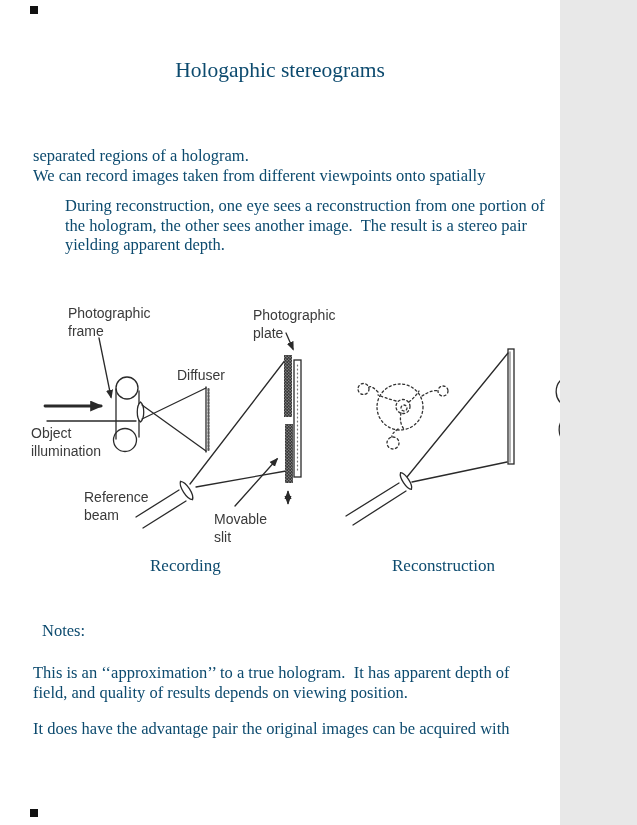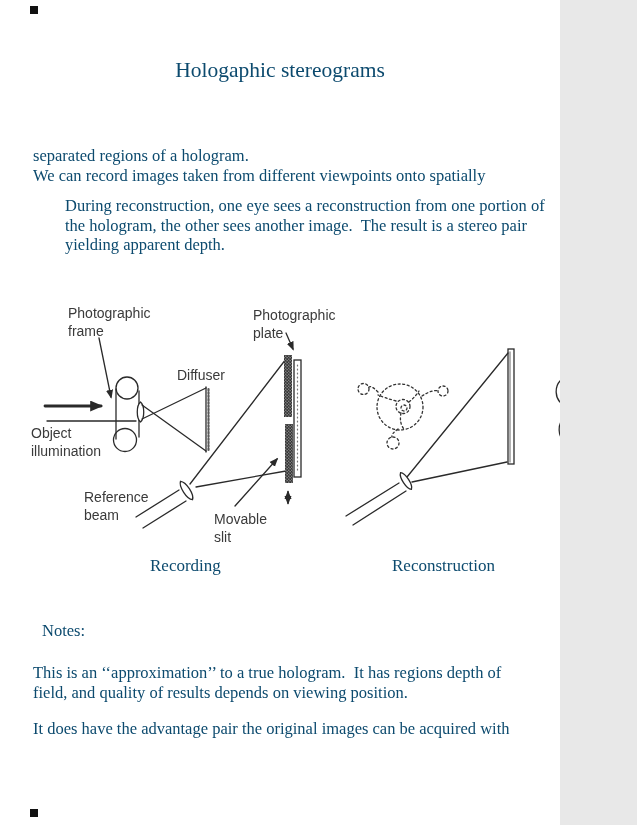--- a/index.html
+++ b/index.html
@@ -150,21 +150,21 @@
   </svg>
 
   <div class="caption" style="top:556px; left:138px;">Recording</div>
   <div class="caption" style="top:556px; left:380px;">Reconstruction</div>
 
   <div class="para" style="top:621px; left:33px;margin-left:9px;">
     <div class="tline">Notes:</div>
   </div>
 
   <div class="para" style="top:663px; left:33px;">
-    <div class="tline">This is an ‘‘approximation’’ to a true hologram.  It has regions depth of</div>
+    <div class="tline">This is an ‘‘approximation’’ to a true hologram.  It has apparent depth of</div>
     <div class="tline">field, and quality of results depends on viewing position.</div>
   </div>
 
   <div class="para" style="top:719px; left:33px;">
     <div class="tline">It does have the advantage pair the original images can be acquired with</div>
   </div>
 
 
 </div>
 

